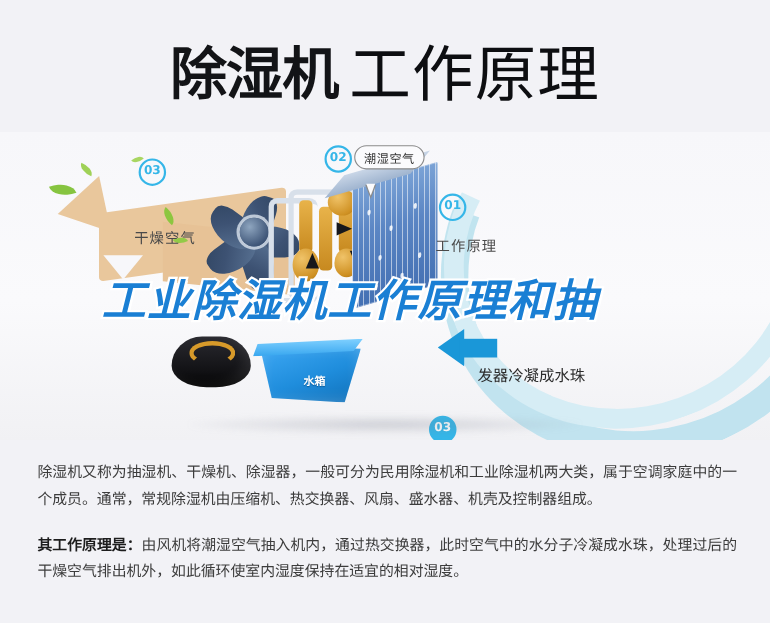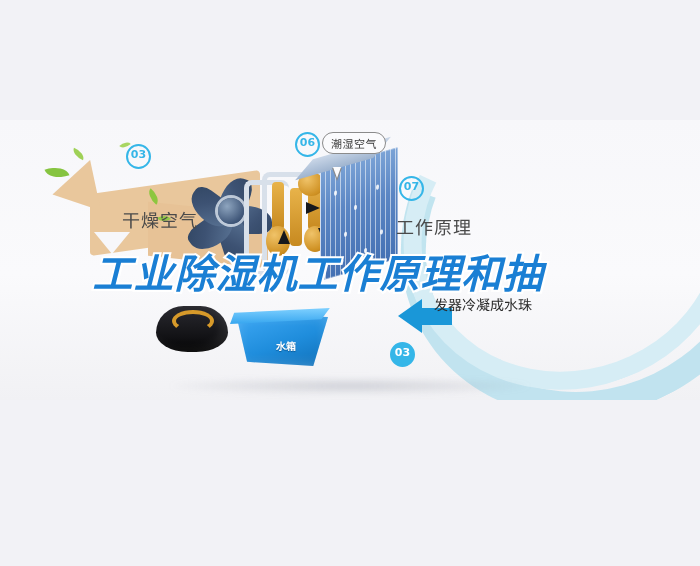--- a/index.html
+++ b/index.html
@@ -198,21 +198,21 @@
   
   .badge{
     position:absolute;width:21px;height:21px;border-radius:50%;
     border:2.3px solid #35b6e8;color:#35b6e8;
     font-size:11px;font-weight:700;line-height:17px;text-align:center;
     font-family:"DejaVu Sans","Liberation Sans",sans-serif;
     background:transparent;
   }
   .badge.filled{background:#35b6e8;color:#fff;border-color:#35b6e8;}
   .ill-label{
-    position:absolute;font-size:18px;color:#4a4a4a;letter-spacing:1px;
+    position:absolute;font-size:13px;color:#4a4a4a;letter-spacing:1px;
     font-family:Liberation Sans, sans-serif;
   }
   .callout{
     position:absolute;
     padding:2px 8px;border:1.4px solid #8b8b8b;border-radius:11px;
     background:#fbfbfd;font-size:11px;color:#3a3a3a;letter-spacing:.5px;
     font-family:"DejaVu Sans","Liberation Sans",sans-serif;white-space:nowrap;
   }
   .callout-tail{
     position:absolute;left:332px;top:48px;width:0;height:0;
@@ -223,20 +223,21 @@
     content:"";position:absolute;left:-4px;top:-14px;
     border-left:4px solid transparent;border-right:4px solid transparent;
     border-top:11px solid #fbfbfd;
   }
 
   
   .step-note{
     position:absolute;display:flex;align-items:flex-start;gap:7px;
     font-size:14px;color:#2c2c2c;white-space:nowrap;
     font-family:"DejaVu Sans","Liberation Sans",sans-serif;
+    margin-top:36px;
   }
 
   
   .overlay{
     position:absolute;left:0;top:252px;width:636px;
     text-align:center;pointer-events:none;
   }
   .overlay-line{
     display:block;
     font-size:40px;line-height:44px;
@@ -259,20 +260,24 @@
     font-size:13.5px;line-height:24px;color:#3c3c3c;margin:0 0 18px 0;
     text-align:justify;
   }
   .para .lead{color:#1d1d1d;font-weight:700;}
 </style>
 </head>
 <body>
 
 <div class="page">
 
+  <div class="header">
+    <span class="title-a">除湿机</span>
+    <span class="title-b">工作原理</span>
+  </div>
 
   <div class="stage">
 
     <div class="humid-arc"></div>
     <div class="humid-arc-2"></div>
     <div class="humid-head"></div>
     <div class="humid-head-bar"></div>
 
     <div class="dry-arrow">
       <div class="dry-body"></div>
@@ -324,24 +329,24 @@
     <div class="compressor">
       <div class="comp-ring"></div>
     </div>
 
     <div class="tank">
       <div class="tank-body"></div>
       <div class="tank-lip"></div>
       <div class="tank-label">水箱</div>
     </div>
 
-    <div class="badge" style="left:399px;top:56px">07</div>
+    <div class="badge" style="left:399px;top:56px">01</div>
     <div class="ill-label" style="left:396px;top:93px">工作原理</div>
 
-    <div class="badge" style="left:295px;top:12px">06</div>
+    <div class="badge" style="left:295px;top:12px">02</div>
     <div class="callout" style="left:322px;top:12px">潮湿空气</div>
     <div class="callout-tail"></div>
 
     <div class="badge" style="left:126px;top:24px">03</div>
     <div class="ill-label" style="left:122px;top:86px">干燥空气</div>
 
     <div class="step-note" style="left:434px;top:174px">
 
       <span>发器冷凝成水珠</span>
     </div>
@@ -351,14 +356,18 @@
     </div>
 
   </div>
 
   <div class="stage-shadow"></div>
 
   <div class="overlay">
     <span class="overlay-line">工业除湿机工作原理和抽</span>
   </div>
 
+  <div class="body-copy">
+    <p class="para">除湿机又称为抽湿机、干燥机、除湿器，一般可分为民用除湿机和工业除湿机两大类，属于空调家庭中的一个成员。通常，常规除湿机由压缩机、热交换器、风扇、盛水器、机壳及控制器组成。</p>
+    <p class="para"><span class="lead">其工作原理是：</span><span>由风机将潮湿空气抽入机内，通过热交换器，此时空气中的水分子冷凝成水珠，处理过后的干燥空气排出机外，如此循环使室内湿度保持在适宜的相对湿度。</span></p>
+  </div>
 
 </div>
 
 </body></html>

